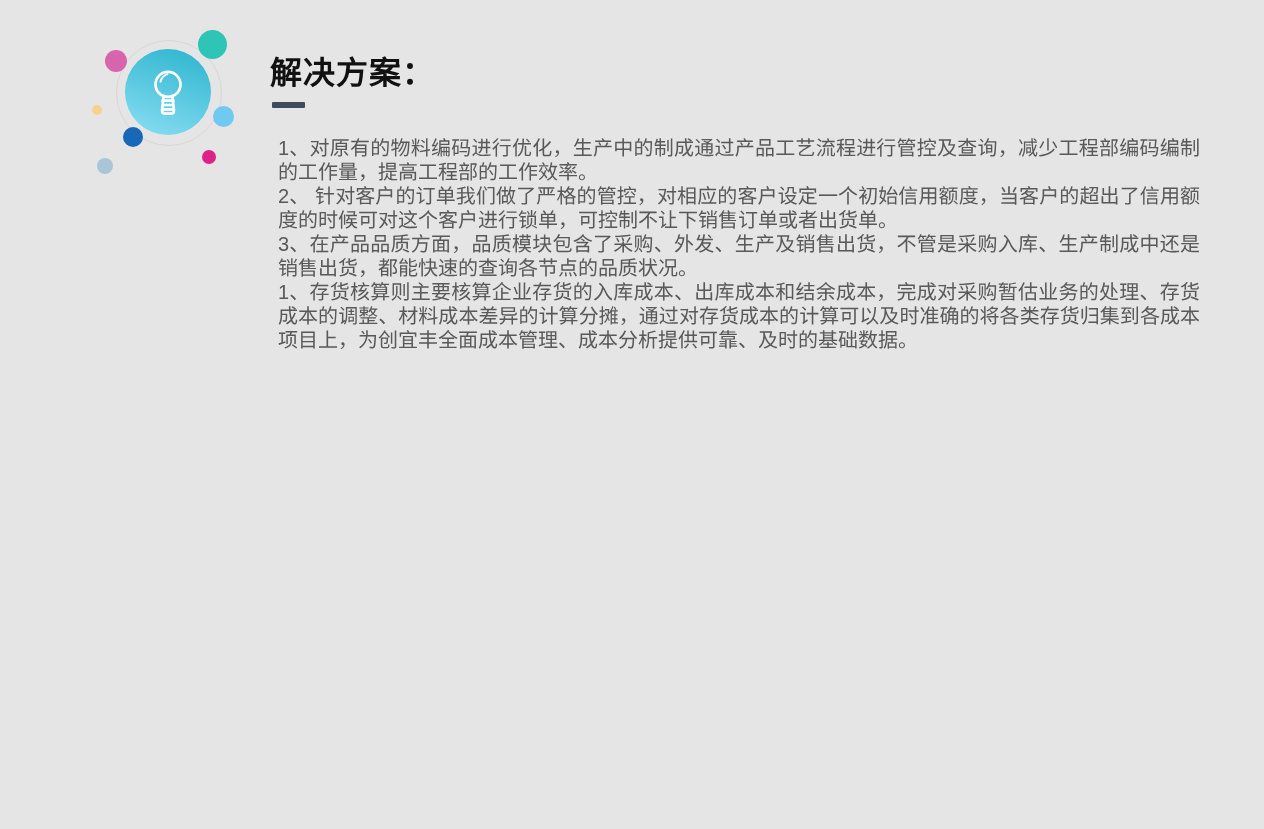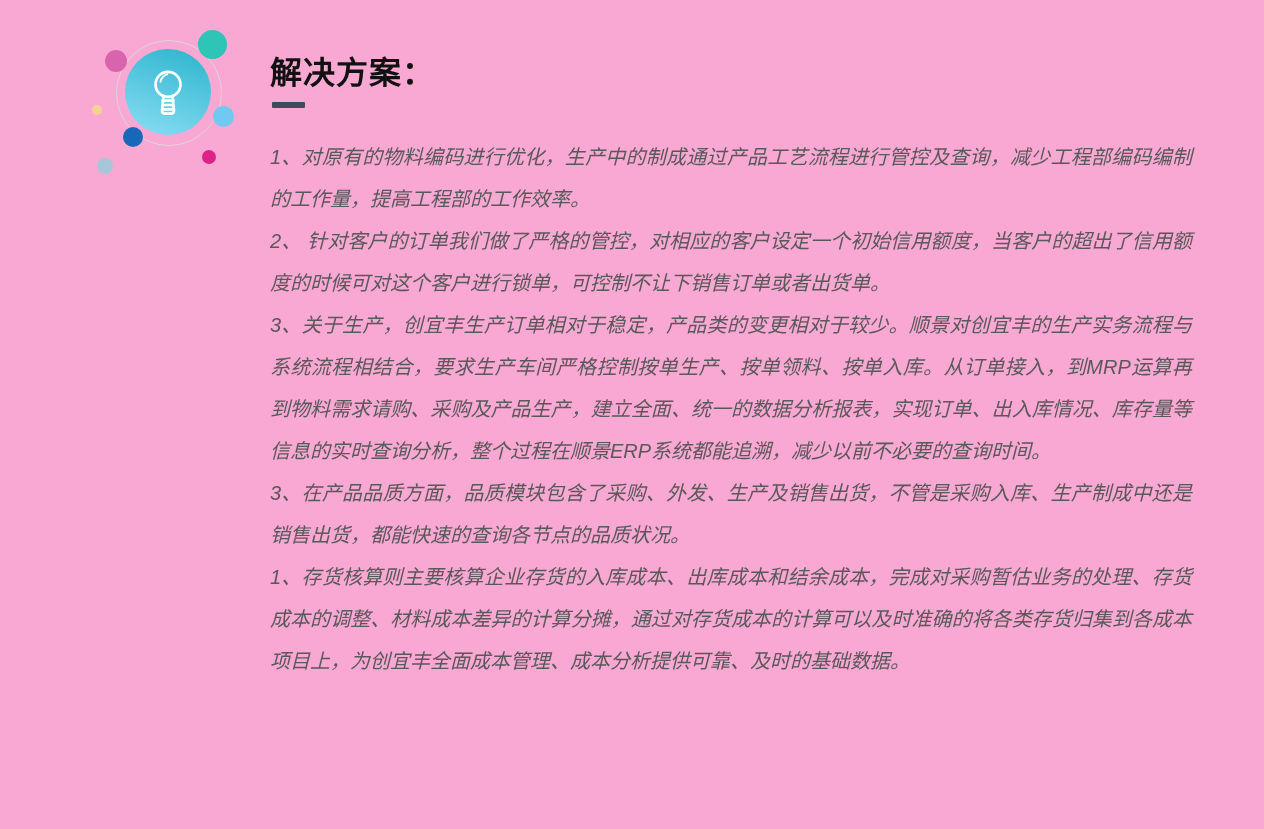--- a/index.html
+++ b/index.html
@@ -5,21 +5,21 @@
   html, body {
     margin: 0;
     padding: 0;
     background: #ffffff;
     font-family: "Liberation Sans", "DejaVu Sans", sans-serif;
   }
   .page {
     position: relative;
     width: 1264px;
     height: 829px;
-    background: #f9a8d4;
+    background: #e5e5e5;
     overflow: hidden;
   }
 
   
   .icon-cluster {
     position: absolute;
     left: 88px;
     top: 22px;
     width: 170px;
     height: 170px;
@@ -77,28 +77,27 @@
     position: absolute;
     left: 2px;
     top: 102px;
     width: 33px;
     height: 6px;
     background: #3d4b5c;
     border-radius: 1px;
   }
   .solution-text {
     position: absolute;
-    left: 0;
+    left: 8px;
     top: 136px;
     width: 922px;
     font-size: 20px;
-    line-height: 42px;
+    line-height: 24px;
     color: #595959;
     text-align: justify;
-    font-style: italic;
   }
   .solution-text p { margin: 0; }
 </style>
 </head>
 <body>
 
 <div class="page">
 
   <div class="icon-cluster">
     <div class="ring"></div>
@@ -120,19 +119,18 @@
       </svg>
     </div>
   </div>
 
   <div class="content">
     <h1 class="page-title">解决方案：</h1>
     <div class="title-dash"></div>
     <div class="solution-text">
       <p>1、对原有的物料编码进行优化，生产中的制成通过产品工艺流程进行管控及查询，减少工程部编码编制的工作量，提高工程部的工作效率。</p>
       <p>2、 针对客户的订单我们做了严格的管控，对相应的客户设定一个初始信用额度，当客户的超出了信用额度的时候可对这个客户进行锁单，可控制不让下销售订单或者出货单。</p>
-      <p>3、关于生产，创宜丰生产订单相对于稳定，产品类的变更相对于较少。顺景对创宜丰的生产实务流程与系统流程相结合，要求生产车间严格控制按单生产、按单领料、按单入库。从订单接入，到MRP运算再到物料需求请购、采购及产品生产，建立全面、统一的数据分析报表，实现订单、出入库情况、库存量等信息的实时查询分析，整个过程在顺景ERP系统都能追溯，减少以前不必要的查询时间。</p>
       <p>3、在产品品质方面，品质模块包含了采购、外发、生产及销售出货，不管是采购入库、生产制成中还是销售出货，都能快速的查询各节点的品质状况。</p>
       <p>1、存货核算则主要核算企业存货的入库成本、出库成本和结余成本，完成对采购暂估业务的处理、存货成本的调整、材料成本差异的计算分摊，通过对存货成本的计算可以及时准确的将各类存货归集到各成本项目上，为创宜丰全面成本管理、成本分析提供可靠、及时的基础数据。</p>
     </div>
   </div>
 
 </div>
 
 </body></html>

